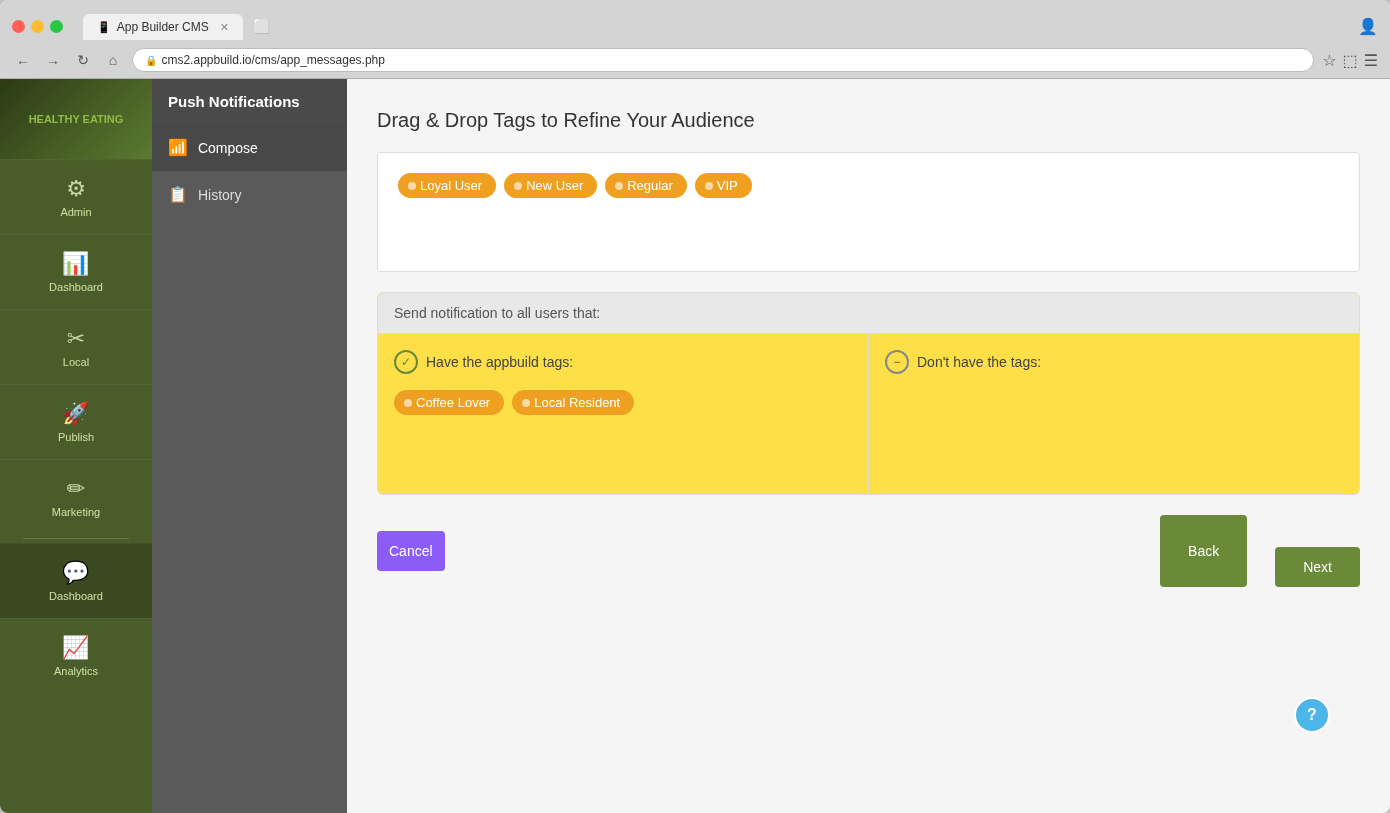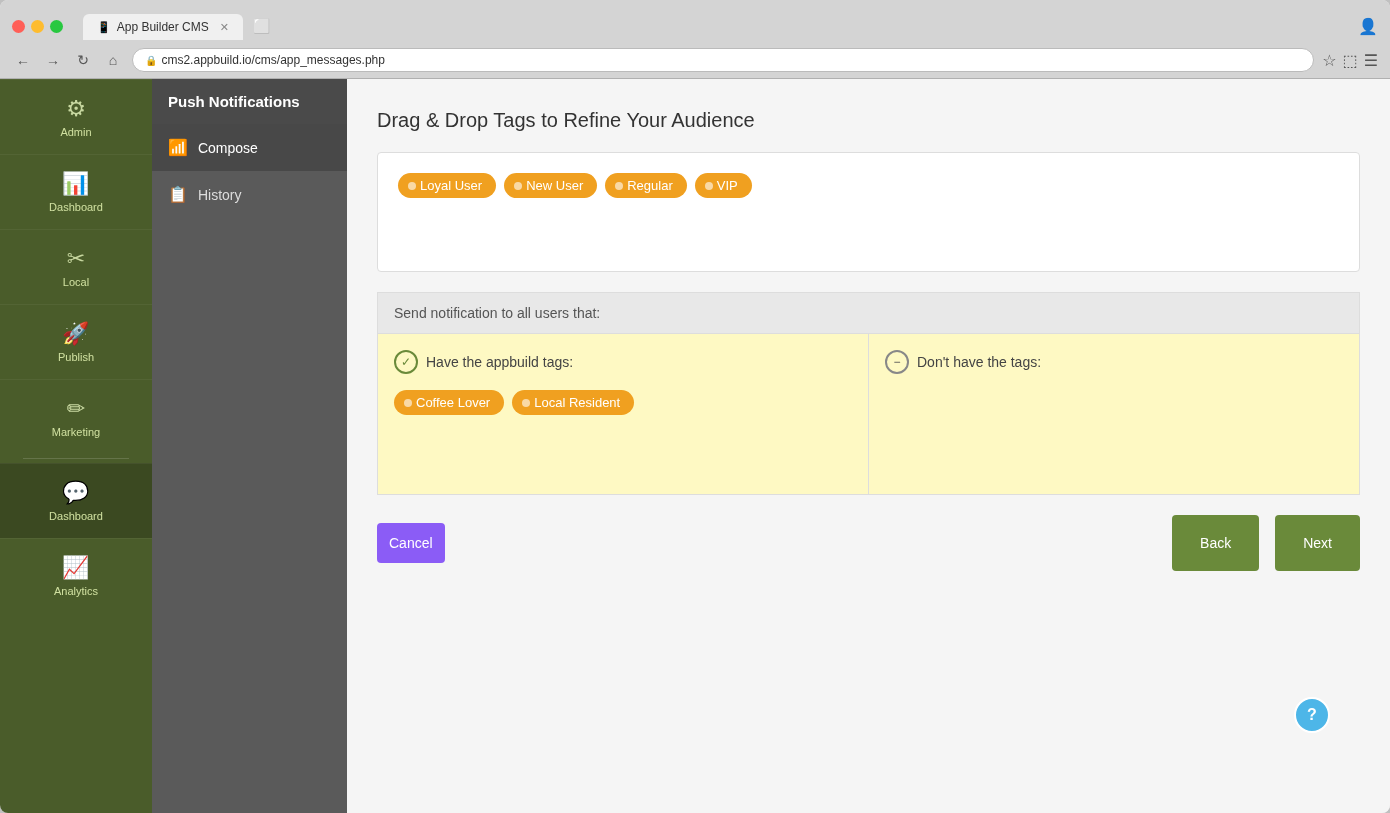--- a/index.html
+++ b/index.html
@@ -53,38 +53,38 @@
 
     .page-title { font-size: 20px; font-weight: 400; color: #333; margin-bottom: 20px; }
 
     
     .drag-drop-box { background: white; border: 1px solid #ddd; border-radius: 4px; padding: 20px; margin-bottom: 20px; min-height: 120px; }
     .tags-row { display: flex; flex-wrap: wrap; gap: 8px; }
     .tag { background: #f0a020; color: white; border-radius: 20px; padding: 5px 14px 5px 10px; font-size: 13px; display: flex; align-items: center; gap: 4px; cursor: grab; }
     .tag-dot { width: 8px; height: 8px; border-radius: 50%; background: rgba(255,255,255,0.6); }
 
     
-    .notification-box { background: #fef9c3; border: 1px solid #ddd; border-radius: 0; overflow: hidden; margin-bottom: 20px; }
+    .notification-box { background: #fde047; border: 1px solid #ddd; border-radius: 6px; overflow: hidden; margin-bottom: 20px; }
     .notification-header { background: #e8e8e8; padding: 12px 16px; font-size: 14px; color: #555; border-bottom: 1px solid #ddd; }
     .notification-columns { display: flex; min-height: 160px; }
     .notification-col { flex: 1; padding: 16px; border-right: 1px solid #ddd; }
     .notification-col:last-child { border-right: none; }
     .col-header { display: flex; align-items: center; gap: 8px; margin-bottom: 16px; font-size: 14px; color: #444; }
     .col-icon { width: 24px; height: 24px; border-radius: 50%; border: 2px solid #888; display: flex; align-items: center; justify-content: center; color: #555; font-size: 12px; }
     .col-icon.active { border-color: #6a8a3a; color: #6a8a3a; }
     .col-tags { display: flex; flex-wrap: wrap; gap: 8px; }
 
     
     .audience-info { background: #e8f0d0; border: 1px solid #c8d8a0; border-radius: 4px; padding: 18px; text-align: center; font-size: 14px; color: #444; margin-bottom: 24px; }
 
     
     .bottom-buttons { display: flex; justify-content: space-between; align-items: center; }
     .btn-cancel { background: #8b5cf6; color: white; border: none; border-radius: 4px; padding: 12px 12px; font-size: 14px; cursor: pointer; }
-    .btn-back { background: #6a8a3a; color: white; border: none; border-radius: 4px; padding: 12px 28px; font-size: 14px; cursor: pointer; margin-right: 8px; }
-    .btn-next { background: #6a8a3a; color: white; border: none; border-radius: 4px; padding: 20px 28px; font-size: 14px; cursor: pointer; }
+    .btn-back { background: #6a8a3a; color: white; border: none; border-radius: 4px; padding: 12px 28px; font-size: 14px; cursor: pointer; margin-right: 20px; }
+    .btn-next { background: #6a8a3a; color: white; border: none; border-radius: 4px; padding: 12px 28px; font-size: 14px; cursor: pointer; margin-top: 32px; }
     .btn-group-right { display: flex; gap: 8px; }
 
     
     .help-button { width: 36px; height: 36px; background: #4db6e8; border-radius: 50%; display: flex; align-items: center; justify-content: center; color: white; font-size: 16px; font-weight: bold; cursor: pointer; border: 2px solid white; position: fixed; bottom: 80px; right: 60px; }
 
     .profile-icon { font-size: 16px; color: #555; }
   </style>
 </head>
 <body>
 
@@ -123,20 +123,24 @@
     <div class="toolbar-right">
       <button class="toolbar-icon-btn">☆</button>
       <button class="toolbar-icon-btn">⬚</button>
       <button class="toolbar-icon-btn">☰</button>
     </div>
   </div>
 
   <div class="app-container">
 
     <div class="sidebar-left">
+      <div class="app-logo">
+        <div class="logo-placeholder">HEALTHY
+EATING</div>
+      </div>
 
       <div class="nav-item">
         <span class="nav-item-icon">⚙</span>
         <span class="nav-item-label">Admin</span>
       </div>
       <div class="nav-item">
         <span class="nav-item-icon">📊</span>
         <span class="nav-item-label">Dashboard</span>
       </div>
       <div class="nav-item">

